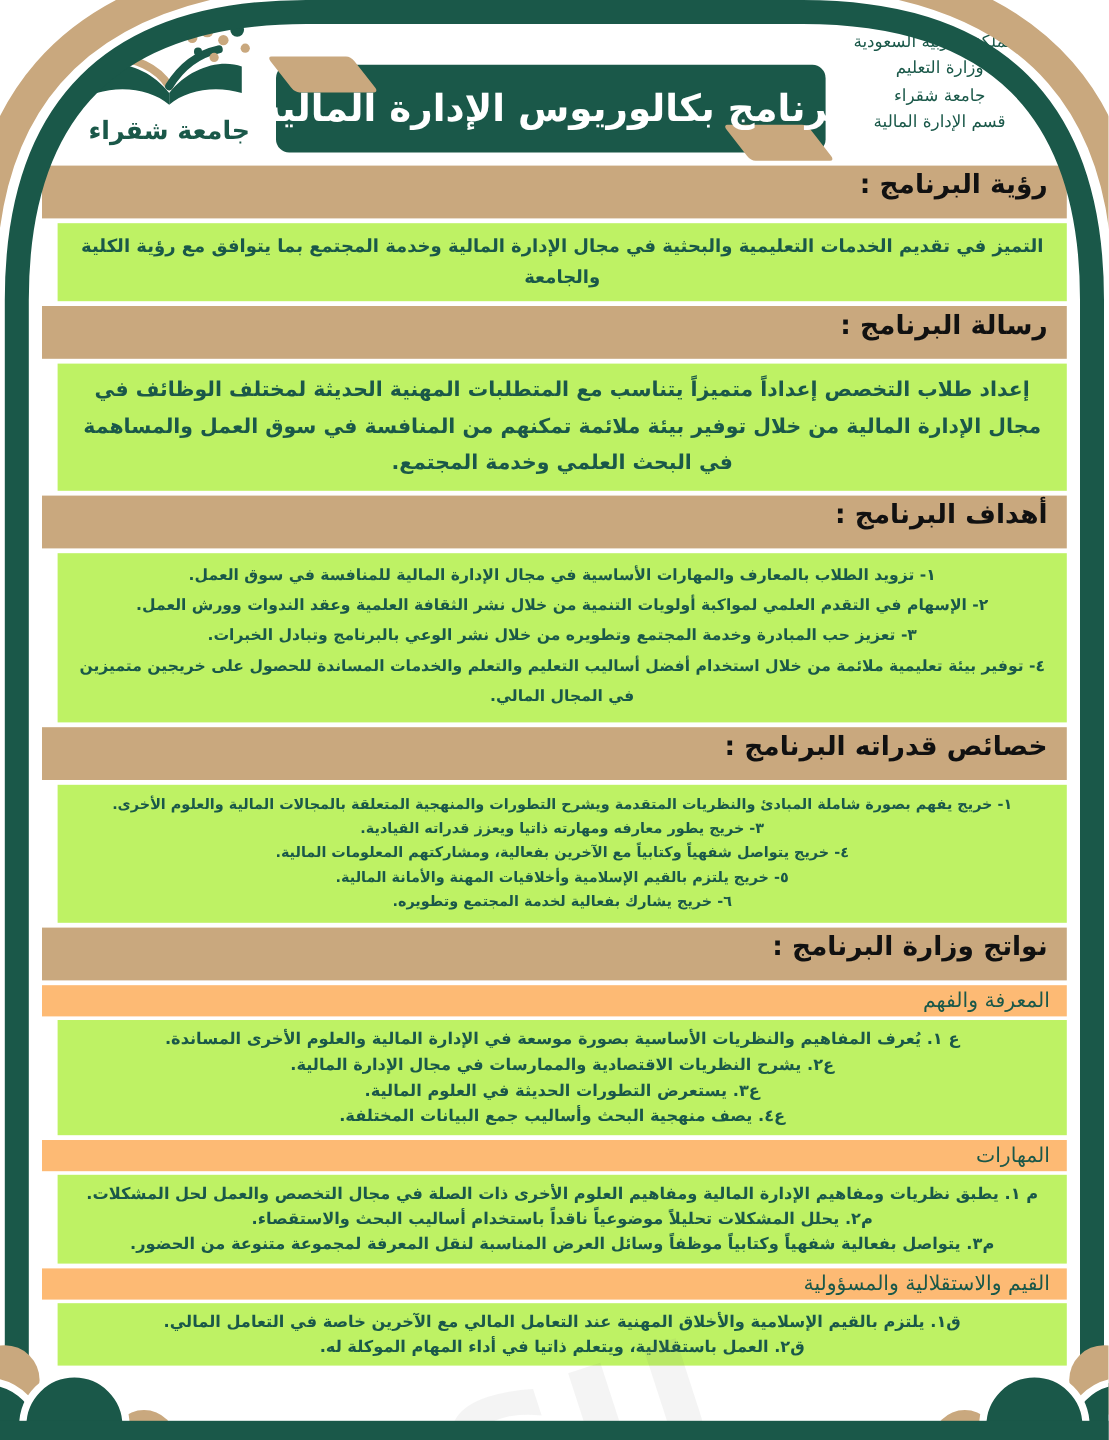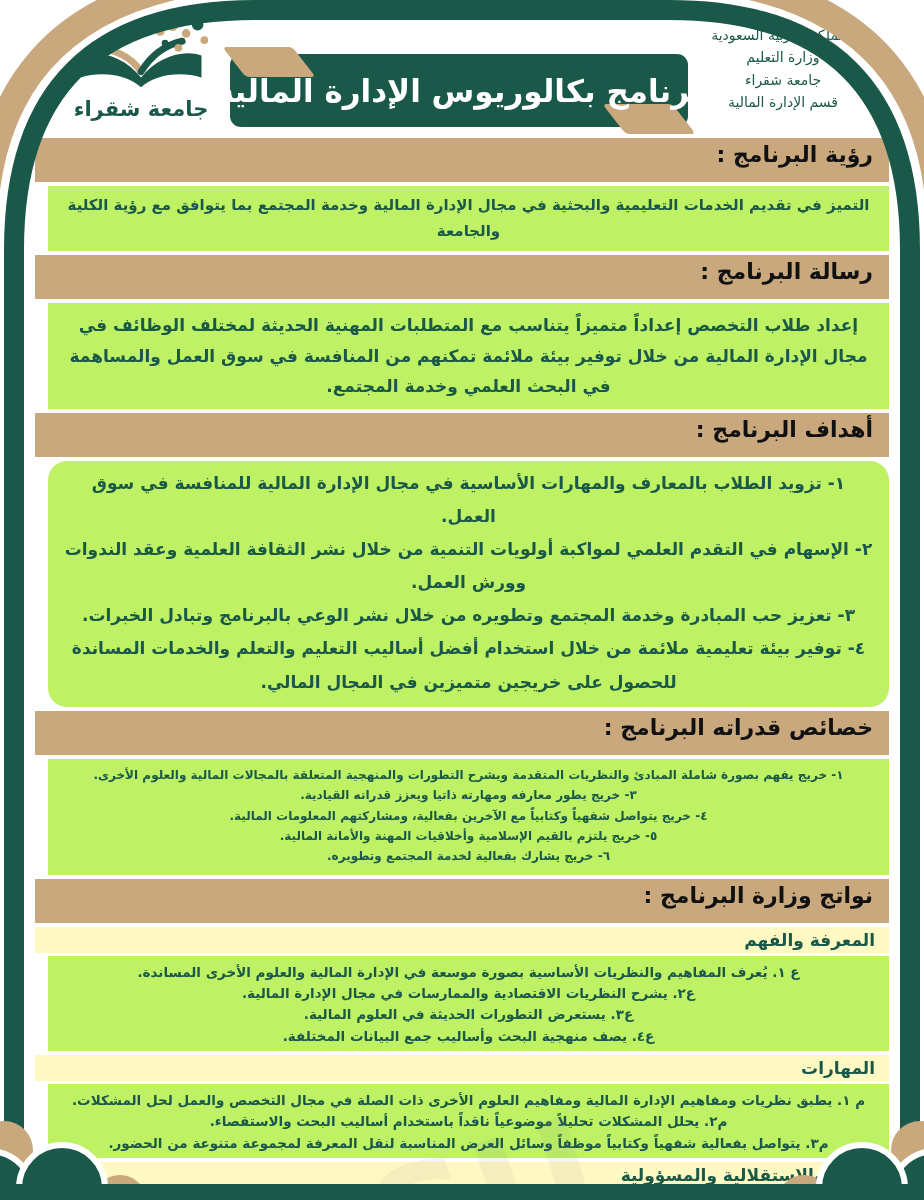--- a/index.html
+++ b/index.html
@@ -35,32 +35,32 @@
     color:#1a5849; font-size:14px; line-height:1.6; text-align:center;
   }
   
   .content { position:absolute; right:35px; left:35px; top:138px; z-index:2; }
   .bar {
     background:#c9a87e; height:44px; line-height:34px; padding:0 16px;
     color:#111111; font-weight:bold; font-size:22px; margin-bottom:4px;
     text-align:right;
   }
   .sub-bar {
-    background:#fef9c3; height:26px; line-height:26px; padding:0 14px;
-    color:#1a5849; font-weight:bold; font-size:17px; margin-bottom:3px;
+    background:#fdba74; height:26px; line-height:26px; padding:0 14px;
+    color:#1a5849; font-weight:normal; font-size:17px; margin-bottom:3px;
     text-align:right;
   }
   .block {
     background:#bef264; color:#1a5849; font-weight:bold; text-align:center;
     margin-bottom:4px;
     margin-left:13px;
   }
   .block-vision   { padding:7px 16px; font-size:15px; line-height:1.7; }
   .block-mission  { padding:7px 16px; font-size:17px; line-height:1.8; }
-  .block-list-lg  { padding:6px 16px 8px; font-size:17px;border-radius:19px; }
+  .block-list-lg  { padding:6px 16px 8px; font-size:13px; }
   .block-list-lg .li { line-height:1.95; }
   .block-list-md  { padding:6px 16px 8px; font-size:12px; }
   .block-list-md .li { line-height:1.7; }
   .block-list-sm  { padding:6px 14px 4px; font-size:13.5px; }
   .block-list-sm .li { line-height:1.58; }
 </style>
 </head>
 <body>
 
 <div class="page">

